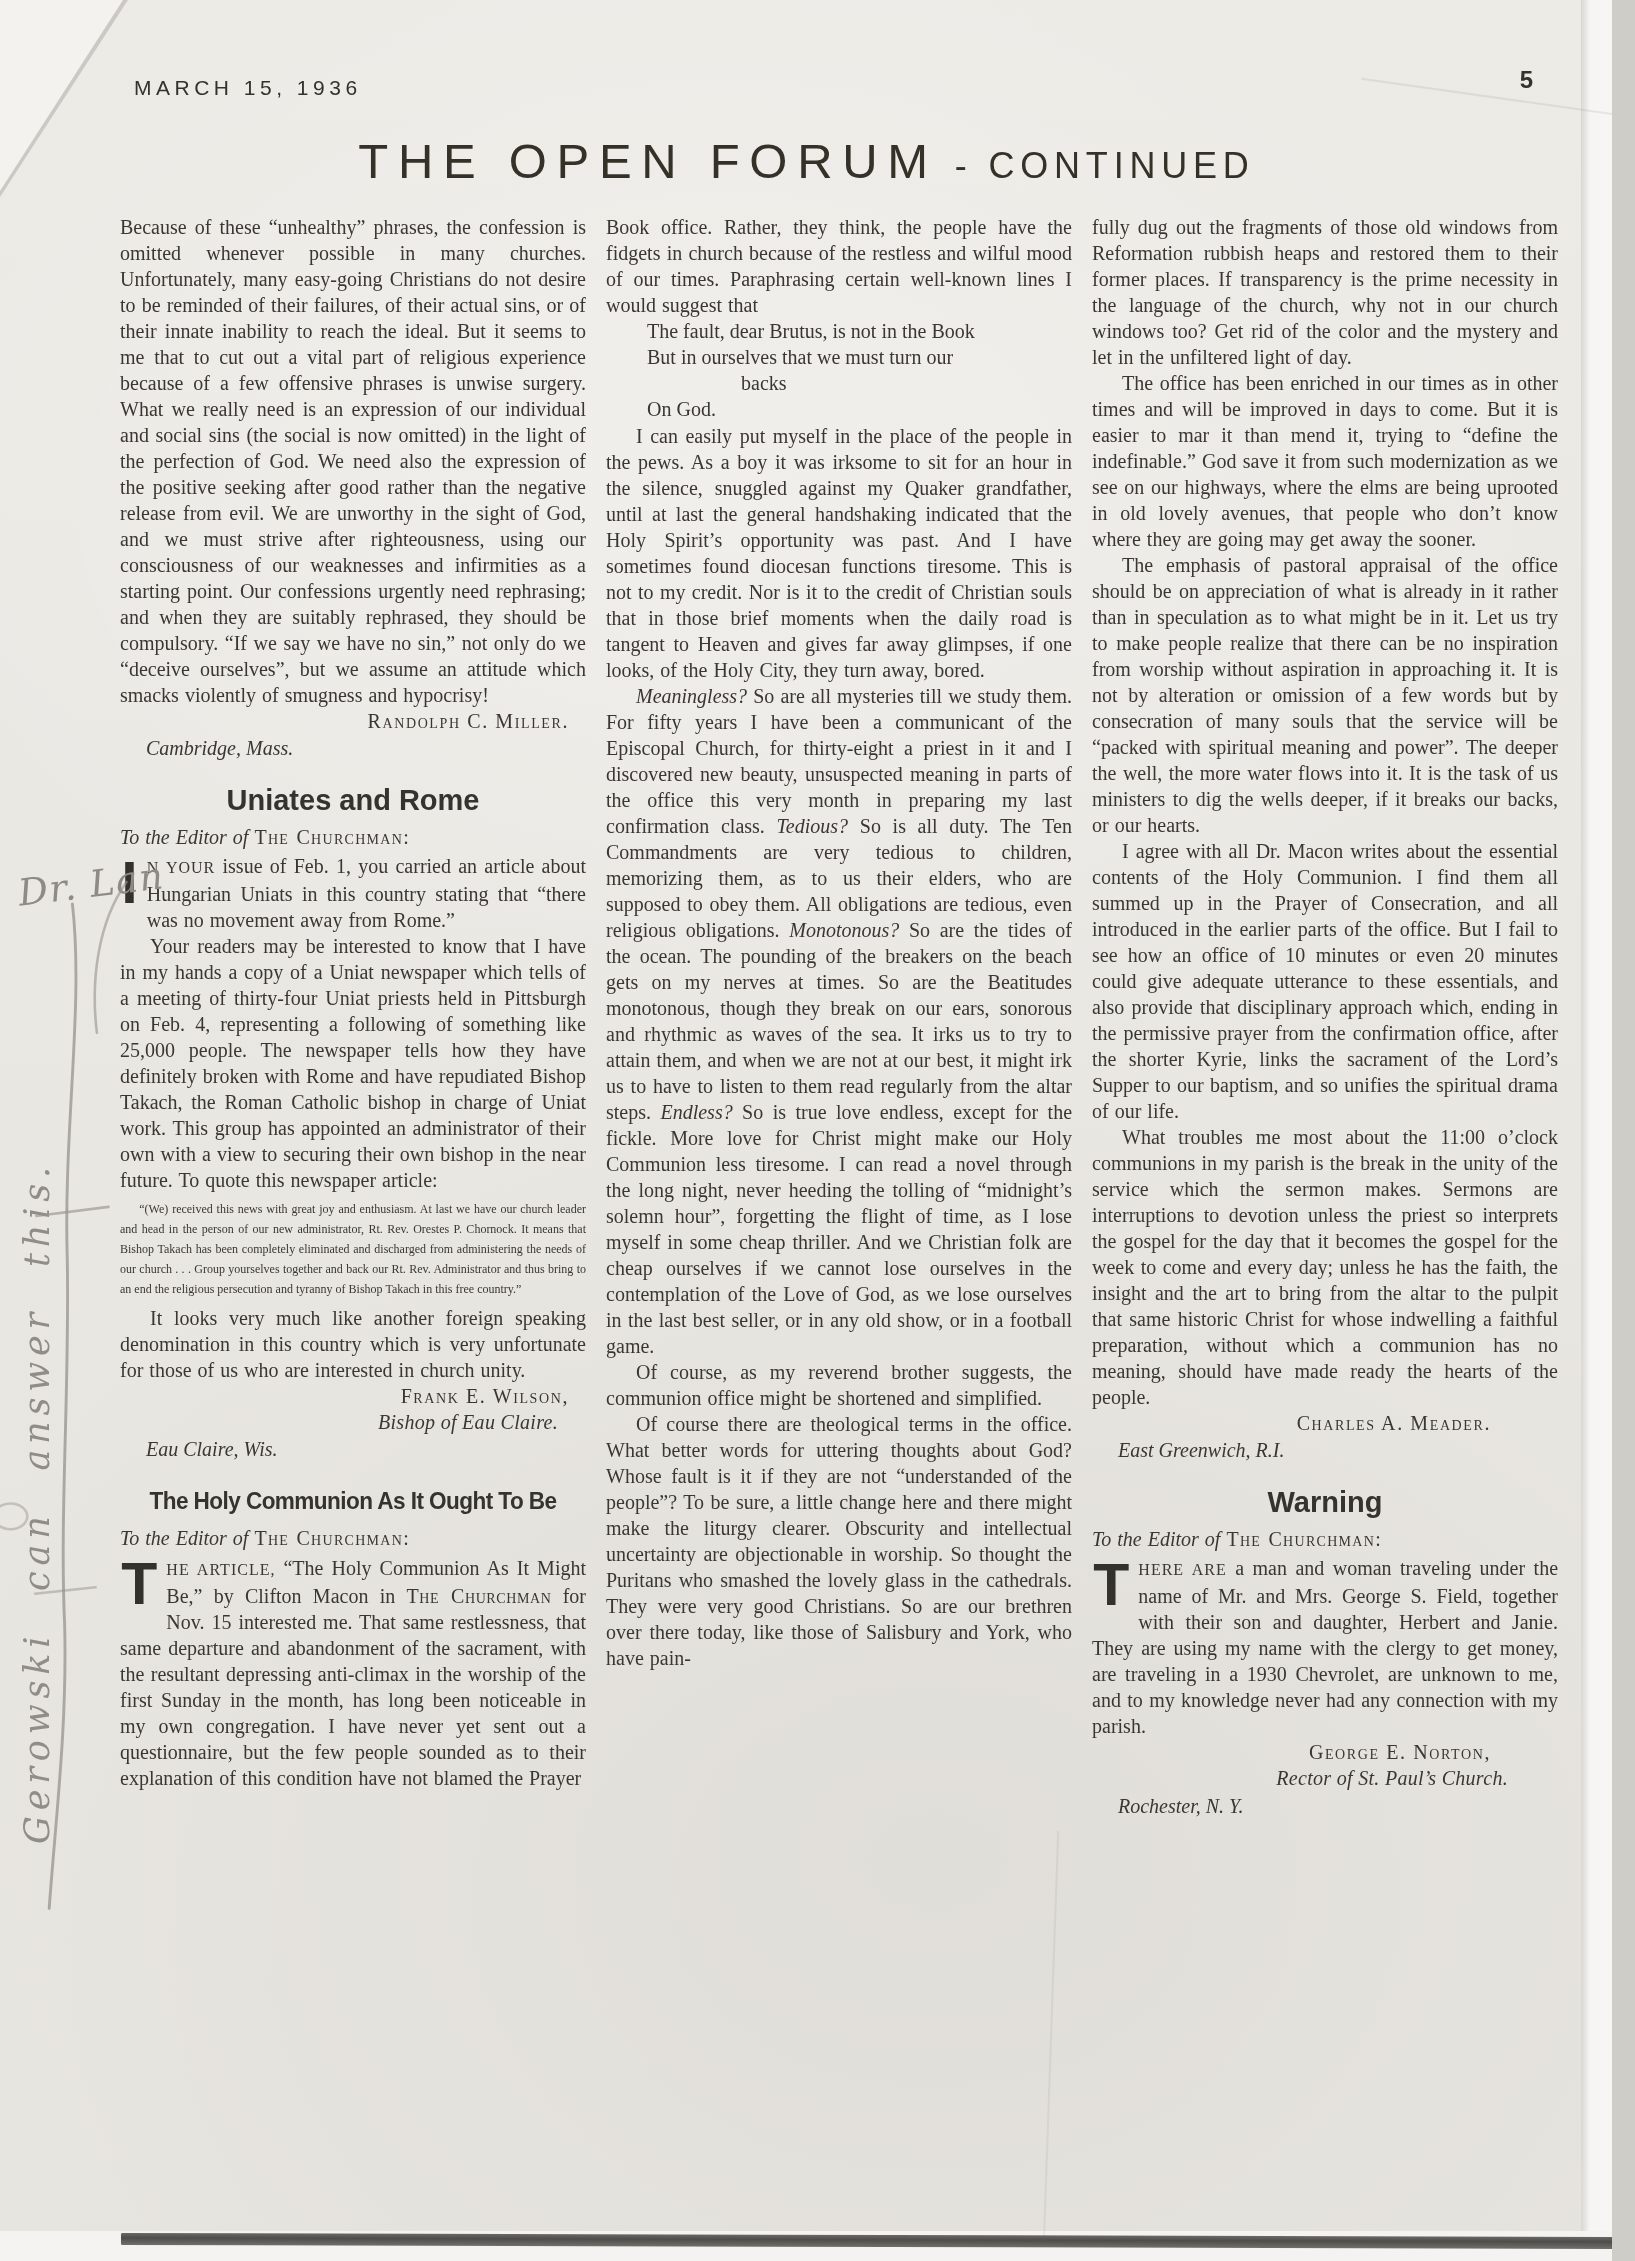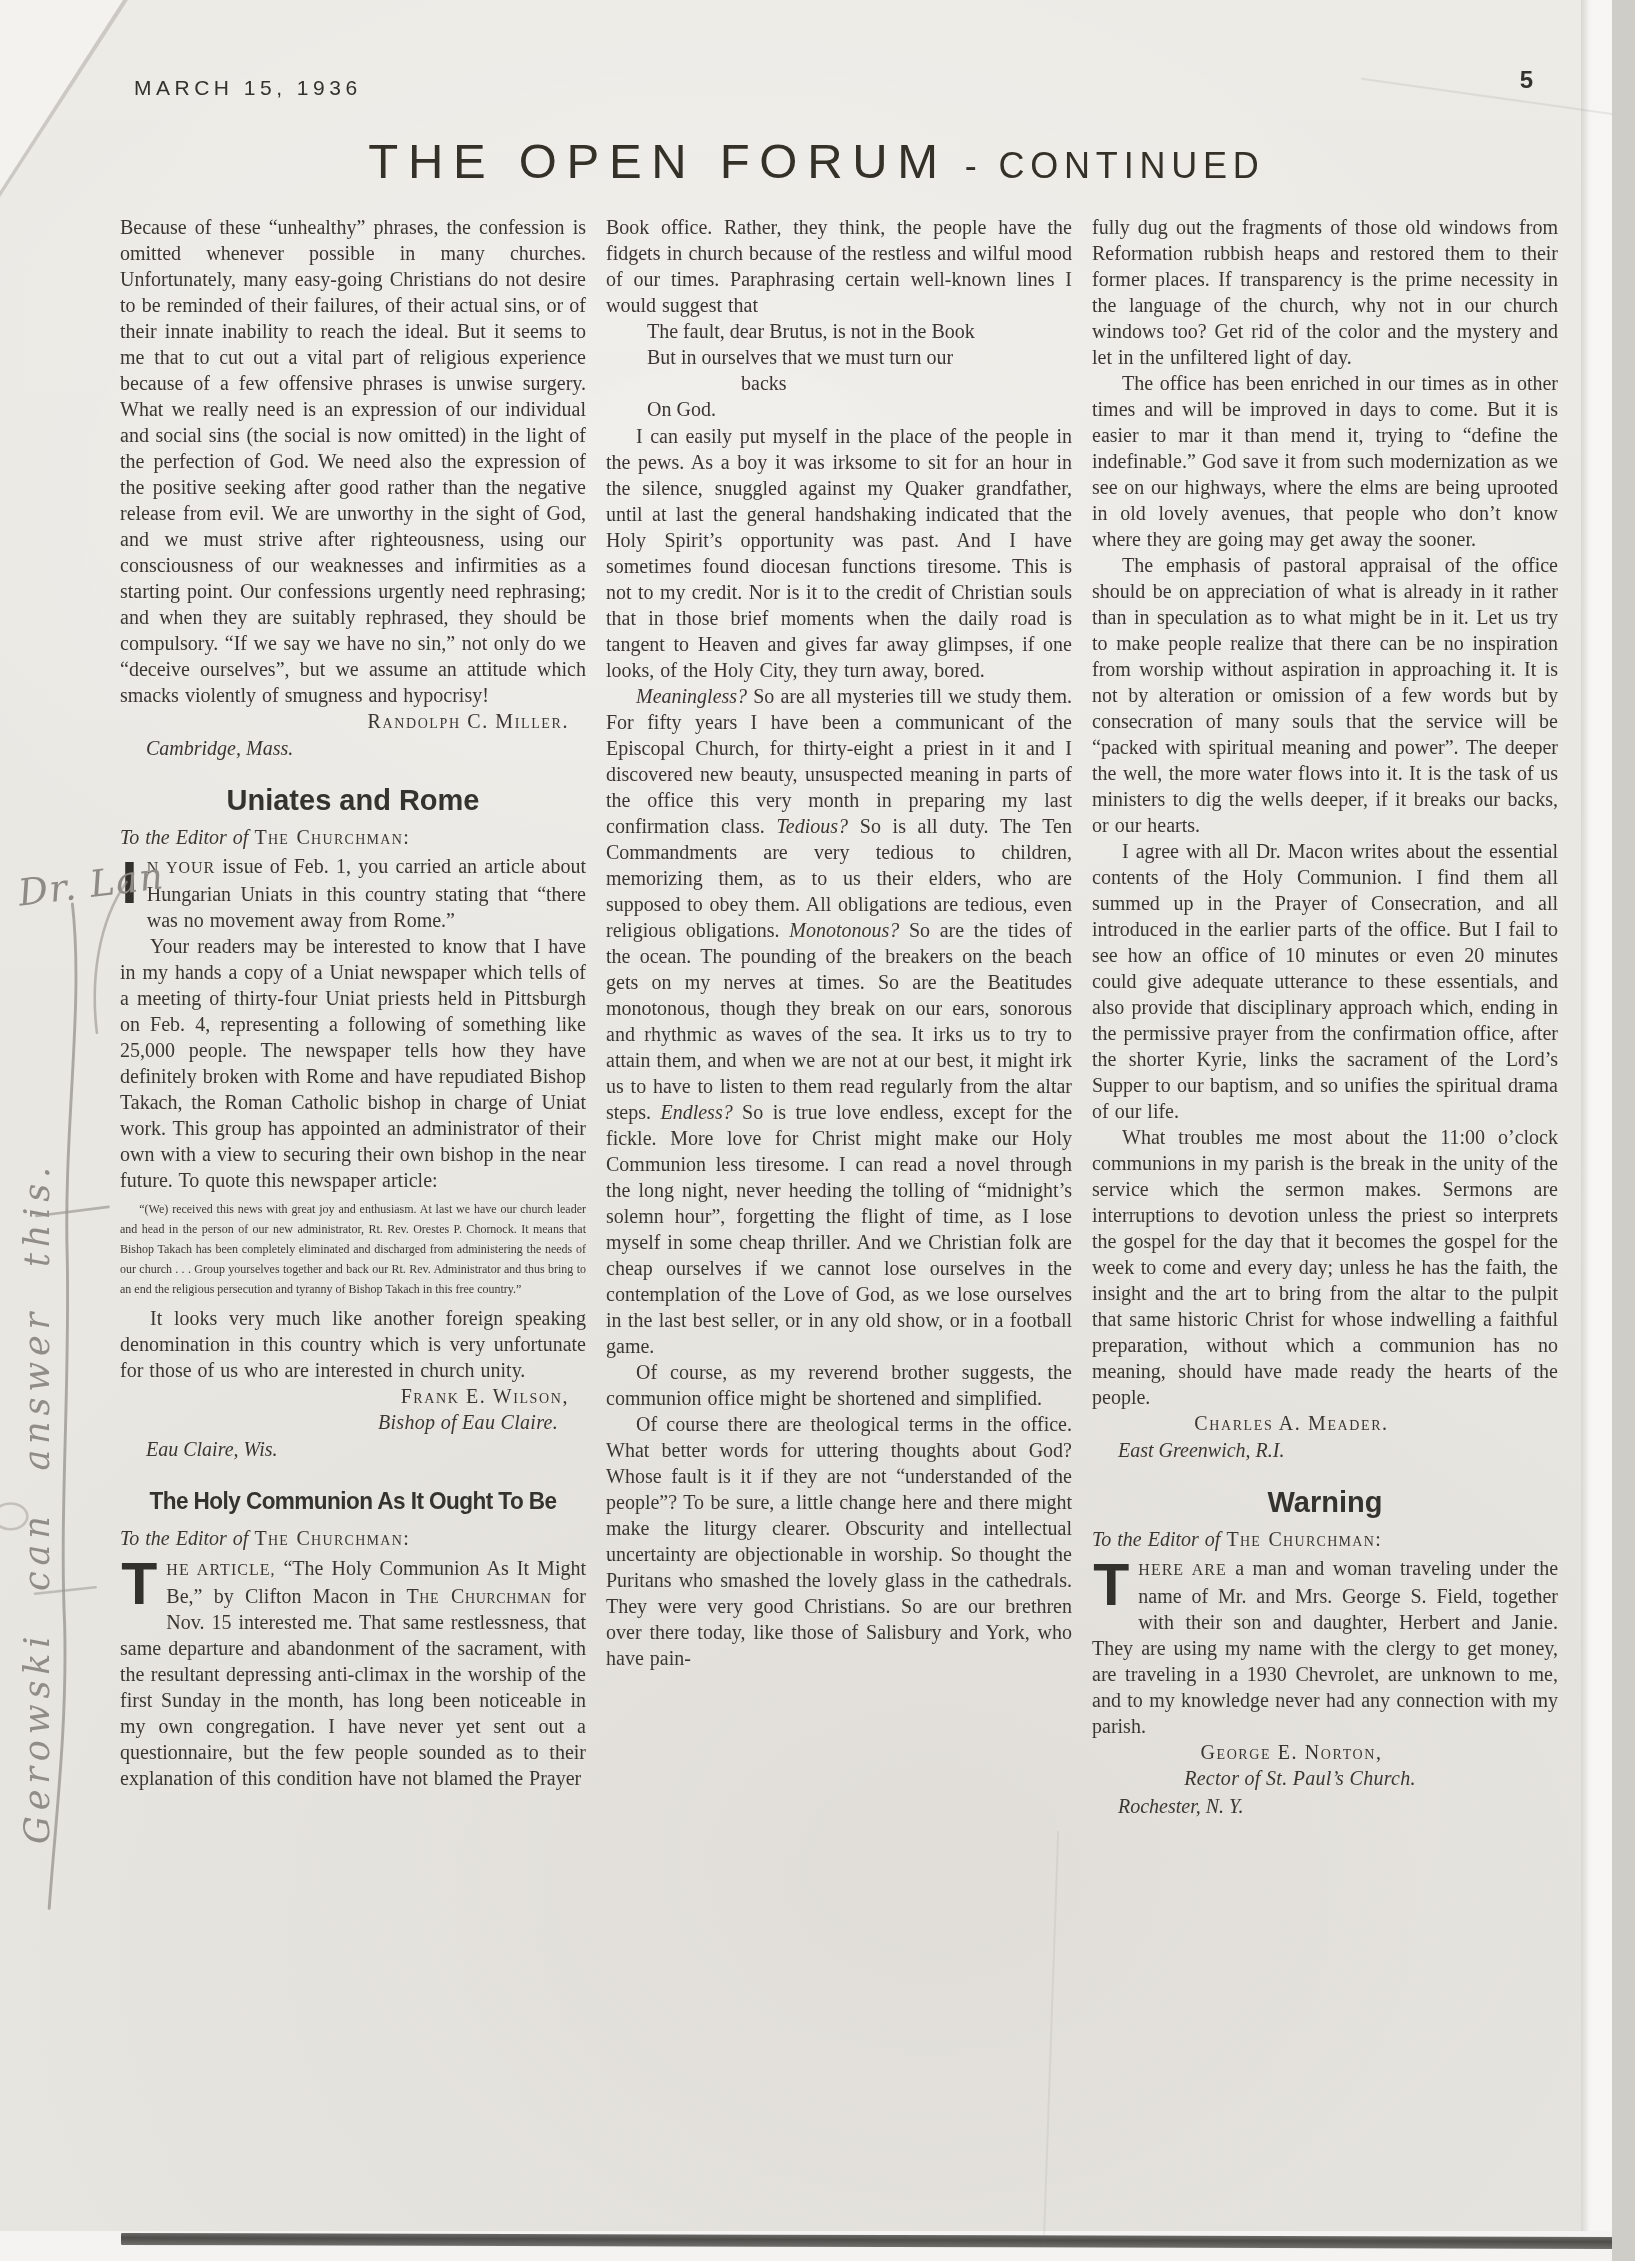--- a/index.html
+++ b/index.html
@@ -25,21 +25,21 @@
   .crease1 { position:absolute; left:1360px; top:97px; width:277px; height:1.9px;
     background:rgba(110,105,95,.12); transform:rotate(8deg); }
   .crease2 { position:absolute; left:1050px; top:1831px; width:1.9px; height:413px;
     background:rgba(110,105,95,.10); transform:rotate(2deg); }
 
   
   .date { position:absolute; left:134px; top:76px; font-family:"Liberation Sans",sans-serif;
     font-size:21px; letter-spacing:4.5px; color:#34322d; }
   .pgnum { position:absolute; right:79px; top:66px; font-family:"Liberation Sans",sans-serif;
     font-size:24px; font-weight:bold; color:#34322d; }
-  .title { position:absolute; left:14px; top:133px; width:1605px; text-align:center;
+  .title { position:absolute; left:4px; top:133px; width:1605px; text-align:center;
     font-family:"Liberation Sans",sans-serif; color:#343128; white-space:nowrap; }
   .t-main { font-size:49px; letter-spacing:9.7px; }
   .t-suf  { font-size:36px; letter-spacing:5.8px; margin-left:17px; }
 
   
   .columns { position:absolute; left:120px; top:214px; display:flex; gap:20px; }
   .col { width:466px; font-size:20px; line-height:26px; }
   .col p { margin:0; text-indent:30px; text-align:justify; word-spacing:1px; }
   .col p.noind { text-indent:0; }
   h2 { font-family:"Liberation Sans",sans-serif; font-weight:bold; font-size:29px;
@@ -48,21 +48,21 @@
     transform:scaleX(.94); transform-origin:center; }
   .salut { margin:2.6px 0 3.9px !important; text-indent:0 !important; font-style:italic; text-align:right; }
   .salut .sc { font-style:normal; font-variant:small-caps; letter-spacing:1.3px; }
   .dropcap { float:left; font-family:"Liberation Sans",sans-serif; font-weight:bold;
     font-size:59px; line-height:49px; margin:5.2px 9px 0 1.3px; color:#33312c; }
   .lead { font-size:16px; letter-spacing:1px; }
   .sc2 { font-variant:small-caps; letter-spacing:0.6px; }
   .newsquote { margin:5.2px 0 6.4px; font-size:12px; line-height:20px; text-align:justify; text-indent:19.3px; }
   .sig { text-align:right; padding-right:17px; font-variant:small-caps; letter-spacing:1.6px; }
   .sig.it { font-variant:normal; font-style:italic; letter-spacing:0.3px; padding-right:28px; }
-  .c3 .sig { padding-right:67px;text-align:center; }
+  .c3 .sig { padding-right:67px; }
   .c3 .sig.it { padding-right:50px; }
   .loc { font-style:italic; margin:1.3px 0 3.9px 26px; }
   .verse { margin:0 0 1.3px 41px; }
   .v-indent { margin-left:94px; }
   .it { font-style:italic; }
 
   
   .note-dr { position:absolute; left:18px; top:863px; font-family:"DejaVu Serif",serif;
     font-style:italic; font-size:37px; color:#8e8b86; transform:rotate(-7deg); letter-spacing:1.3px; }
   .note-vert { position:absolute; left:17px; top:967px; width:46px; height:877px; }

